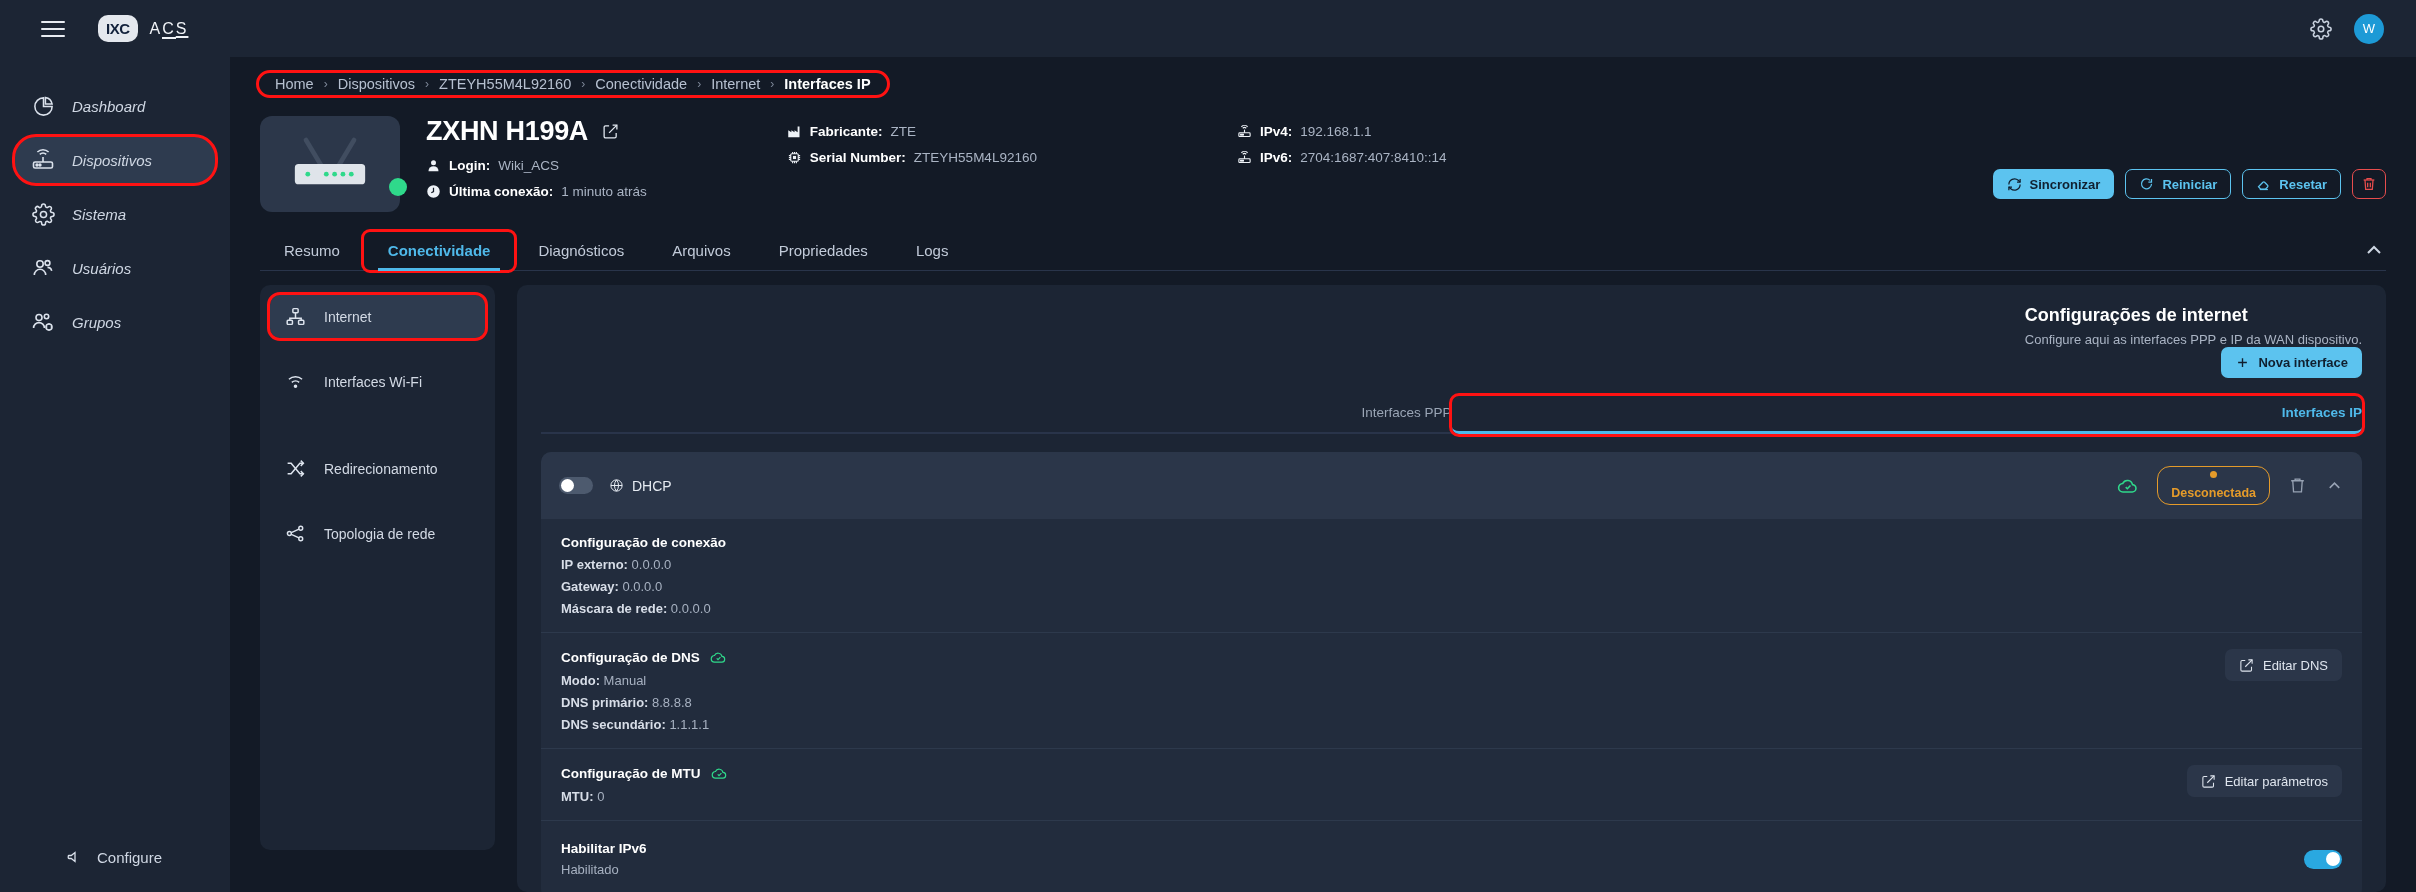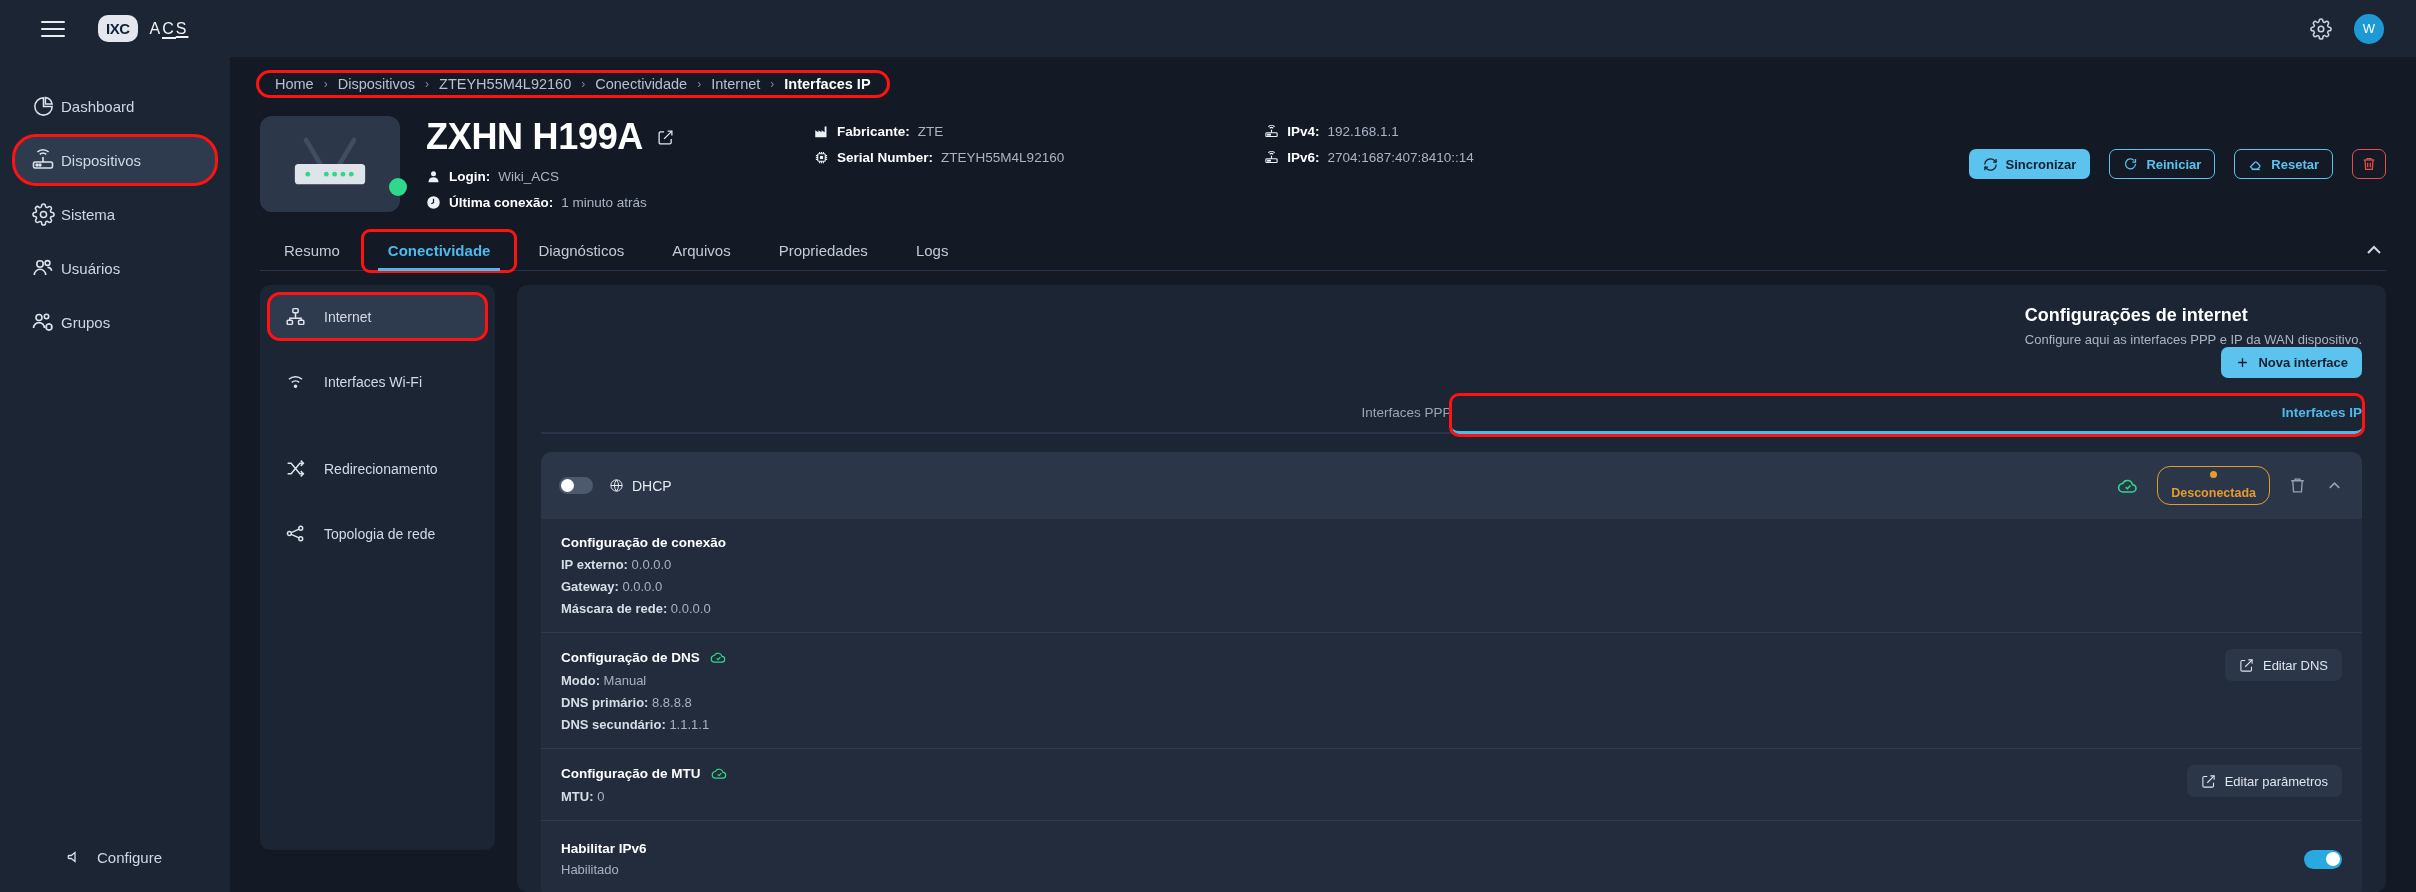--- a/index.html
+++ b/index.html
@@ -42,23 +42,23 @@
   
   .sidebar {
     width: 230px; min-width:230px;
     background: #1c2534;
     display:flex; flex-direction:column;
     padding-top: 22px;
     position:relative;
   }
   .nav-item {
     height:48px; display:flex; align-items:center;
-    gap:5px; margin: 3px 14px; padding: 0 16px;
+    gap:16px; margin: 3px 14px; padding: 0 16px;
     border-radius: 8px; cursor:pointer;
-    color:#cfd7e3; font-size:15px;
+    color:#cfd7e3; font-size:15px;font-style:italic;
   }
   .nav-item.active { background:#2b3purple; }
   .nav-item.active { background:#2e3b4f; }
   .nav-item.highlight { outline:3px solid #ff1212; outline-offset:-1px; border-radius:22px; }
   .nav-ico { width:26px; height:26px; flex:0 0 26px; display:flex; align-items:center; justify-content:center; color:#dbe2ec;}
   .feedback {
     margin-top:auto; margin-bottom:22px;
     display:flex; align-items:center; gap:13px;
     color:#cfd7e3; font-size:15px; padding-left: 66px; cursor:pointer;
   }
@@ -80,29 +80,29 @@
   .device-thumb {
     width:140px; height:96px; border-radius:12px; background:#2b3purple;
     background:#2c374a; position:relative; flex:0 0 140px;
     display:flex; align-items:center; justify-content:center;
   }
   .router-dot {
     position:absolute; right:-7px; bottom:16px;
     width:18px; height:18px; border-radius:50%; background:#2fd98b;
   }
   .device-title-row { display:flex; align-items:center; gap:14px; }
-  .device-title { font-size:36px; color:#ffffff; font-weight:bold; letter-spacing:-0.3px;}
+  .device-title { font-size:27px; color:#ffffff; font-weight:bold; letter-spacing:-0.3px;}
   .pencil { width:17px; height:17px; color:#e3e9f1; cursor:pointer;}
   .meta-line { display:flex; align-items:center; gap:8px; margin-top:11px; font-size:13.5px;}
   .meta-ico { width:15px; height:15px; color:#eef2f7; flex:0 0 15px;}
   .meta-key { color:#ffffff; font-weight:bold; }
   .meta-val { color:#aab4c4; }
   .col-mid { margin-left: 140px; padding-top:4px;}
   .col-right { margin-left: 200px; padding-top:4px;}
-  .actions { margin-left:auto; display:flex; gap:19px; align-items:center; padding-top:2px;}
+  .actions { margin-left:auto; display:flex; gap:11px; align-items:flex-end; padding-top:2px;}
   .btn {
     height:30px; border-radius:7px; display:inline-flex; align-items:center;
     gap:8px; padding: 0 13px; font-size:13px; cursor:pointer; white-space:nowrap;
     border:1px solid transparent;
   }
   .btn svg { width:15px; height:15px;}
   .btn-primary { background:#5cc3ef; color:#102030; font-weight:bold;}
   .btn-outline { background:transparent; border-color:#5cc3ef; color:#5cc3ef; font-weight:bold;}
   .btn-danger { background:transparent; border-color:#e84d4d; color:#e84d4d; width:34px; justify-content:center; padding:0;}
 

